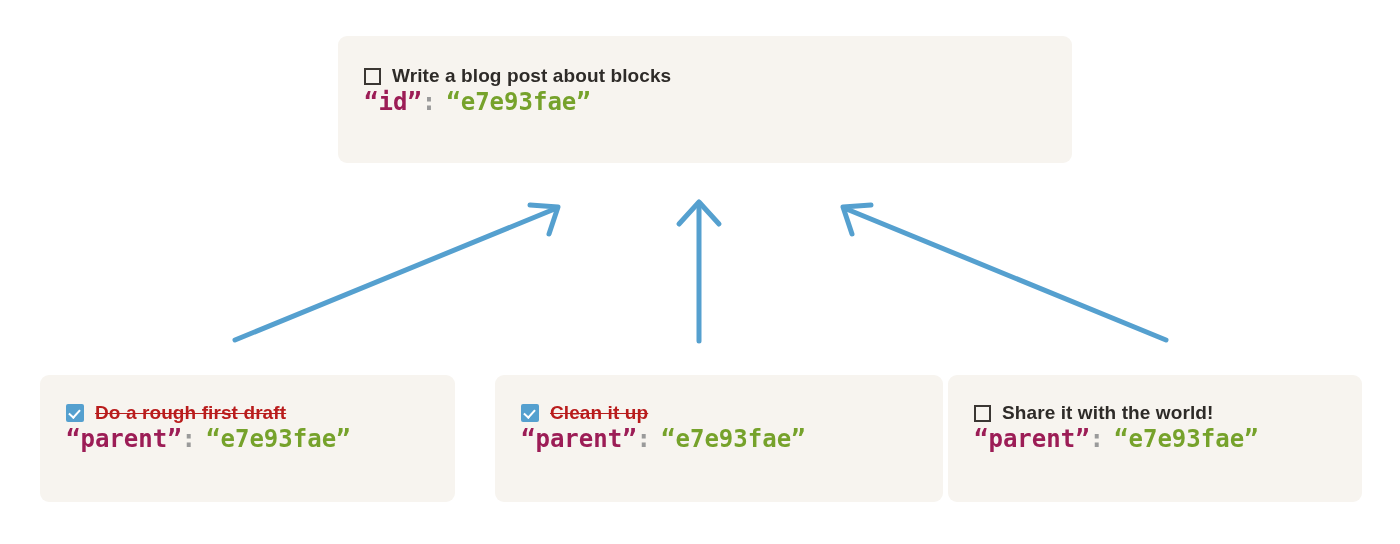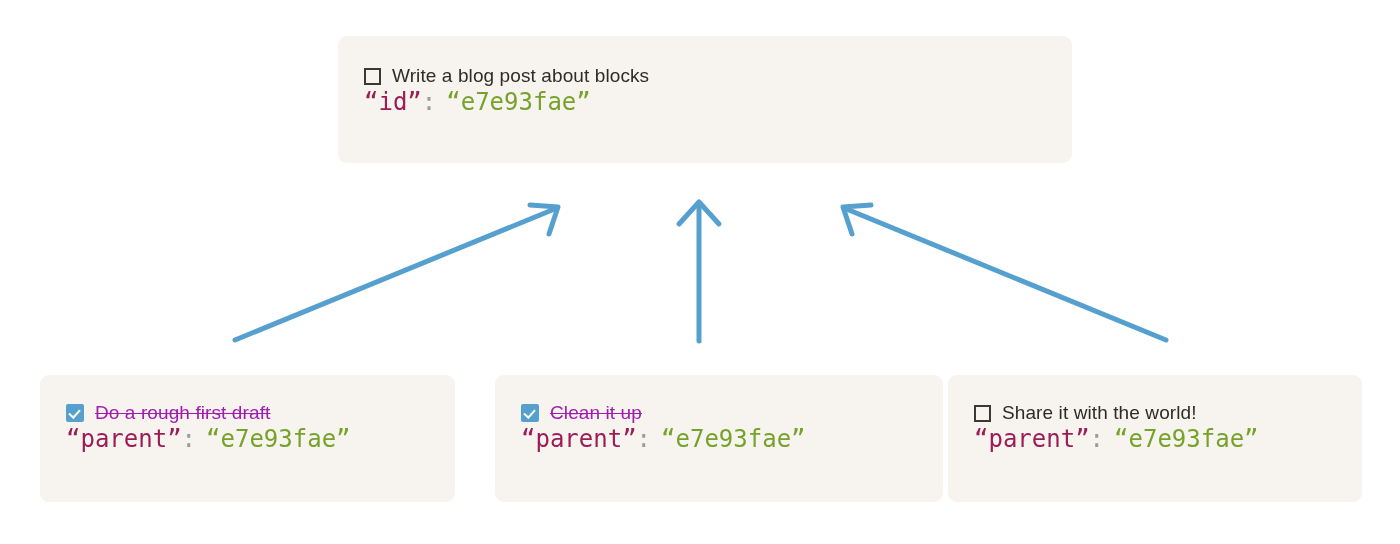--- a/index.html
+++ b/index.html
@@ -30,20 +30,21 @@
     height: 544px;
     pointer-events: none;
   }
 
   
   .card {
     position: absolute;
     background: #f7f4ef;
     border-radius: 9px;
     box-sizing: border-box;
+    font-weight: bold;
   }
 
   .card-top {
     left: 338px;
     top: 36px;
     width: 734px;
     height: 127px;
     padding: 28px 0 0 26px;
   }
 
@@ -94,21 +95,21 @@
     transform: rotate(42deg);
   }
 
   .task-label {
     font-size: 19px;
     color: #2e2b28;
     letter-spacing: 0.1px;
     white-space: nowrap;
   }
   .task-label.done {
-    color: #a21caf;
+    color: #b91c1c;
     text-decoration: line-through;
     text-decoration-thickness: 1.4px;
   }
 
   
   .json-row {
     font-family: "DejaVu Sans Mono", "Liberation Mono", monospace;
     font-size: 24px;
     white-space: nowrap;
     letter-spacing: 0px;

